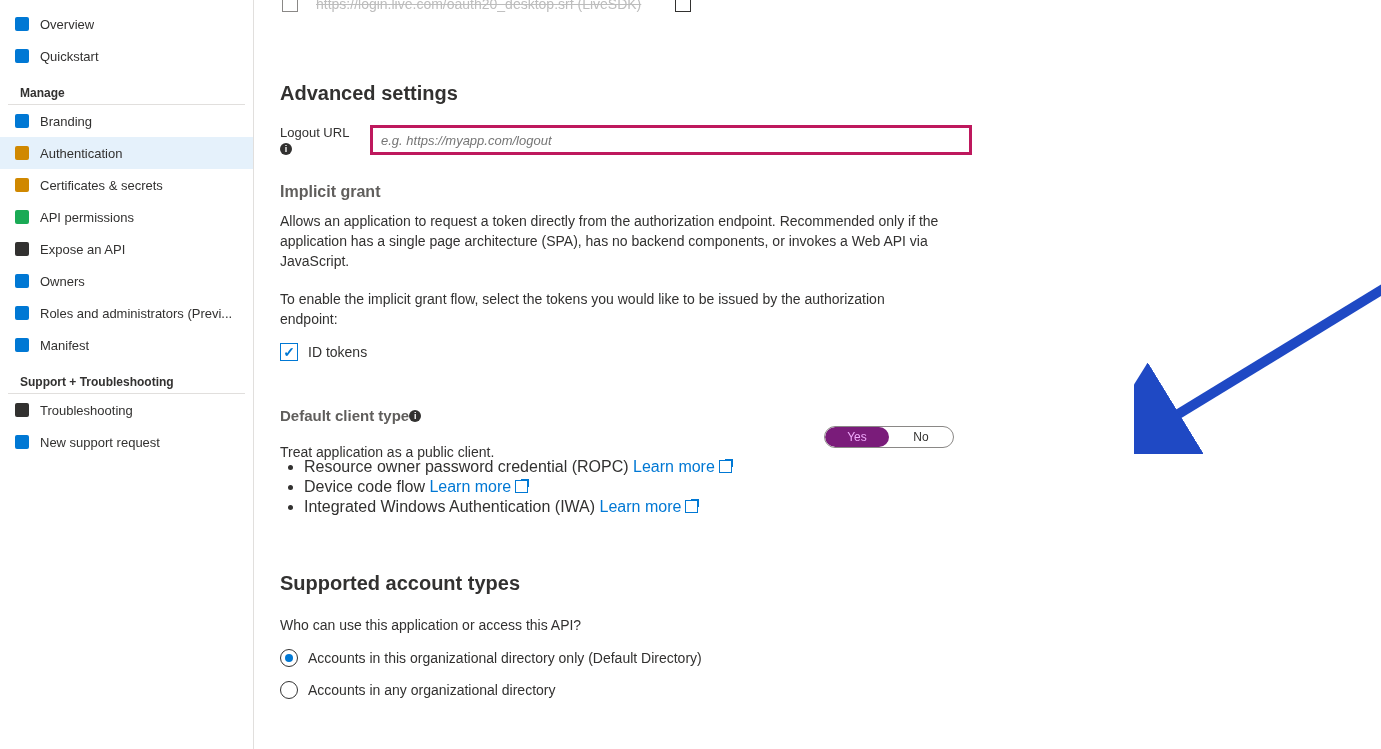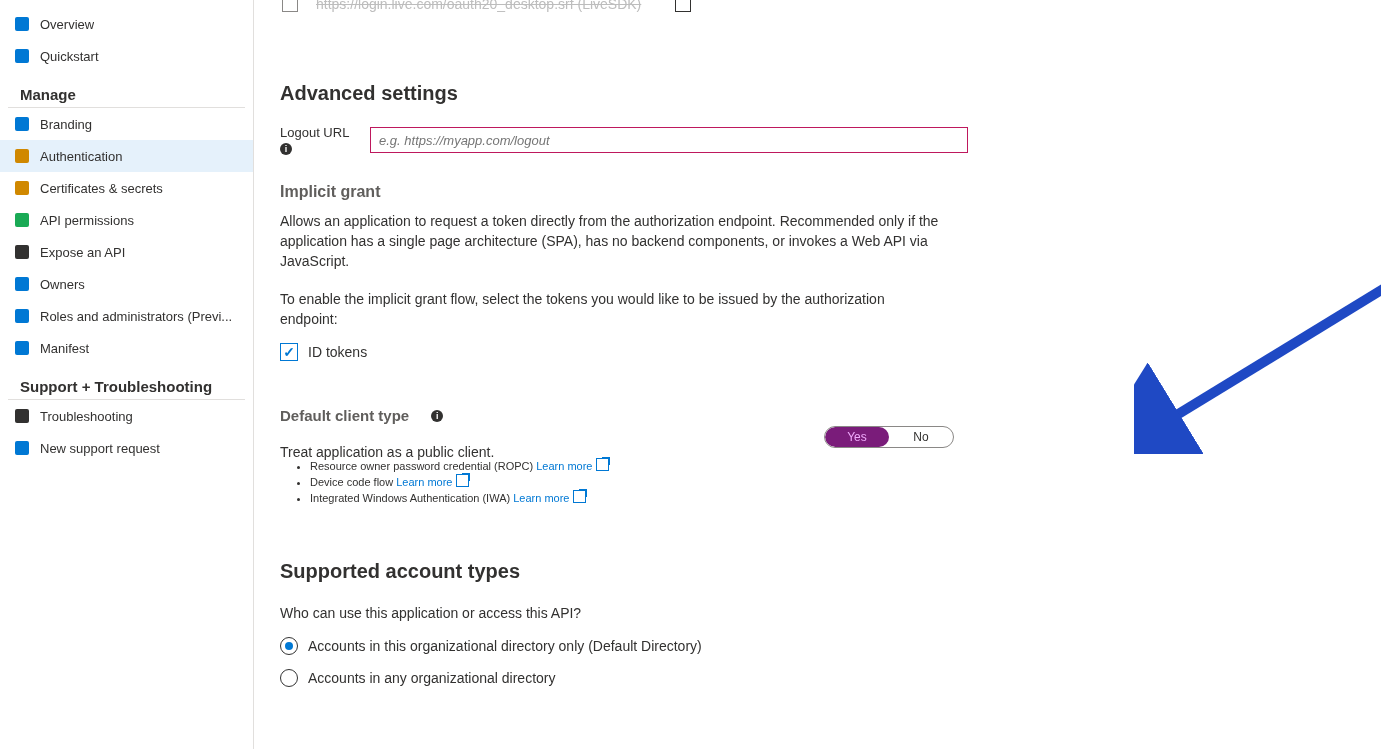--- a/index.html
+++ b/index.html
@@ -2,40 +2,40 @@
 <html><head>
 <meta charset="utf-8">
 <style>
   html,body{margin:0;padding:0;font-family:"Segoe UI",Arial,sans-serif;font-size:14px;color:#323130;background:#fff}
   .page{display:flex;min-height:100vh}
   .sidebar{width:253px;border-right:1px solid #e1dfdd;background:#fff;flex-shrink:0}
   .side-item{display:flex;align-items:center;height:32px;padding-left:14px;cursor:pointer}
   .side-item.active{background:#e5f1fb}
   .side-icon{width:16px;height:16px;display:inline-flex;align-items:center;justify-content:center;margin-right:10px;flex-shrink:0}
   .side-label{font-size:13px;white-space:nowrap;overflow:hidden;text-overflow:ellipsis}
-  .side-group{font-size:15px;font-weight:600;padding:14px 12px 4px 12px;border-bottom:1px solid #e1dfdd;margin:0 8px}
+  .side-group{font-size:12px;font-weight:600;padding:14px 12px 4px 12px;border-bottom:1px solid #e1dfdd;margin:0 8px}
   .main{flex:1;padding:0 26px 40px 26px;position:relative}
   .uri-row{display:flex;align-items:center;gap:8px;margin-top:-4px;padding-left:2px}
   .uri-row .cb{width:14px;height:14px;border:1px solid #8a8886}
   .uri-text{color:#bdbdbd;font-size:14px;text-decoration:line-through}
   .copy-icon{width:14px;height:14px;border:1px solid #323130;position:relative}
   h2{font-size:20px;font-weight:600;margin:70px 0 20px 0}
   h3{font-size:16px;font-weight:600;margin:28px 0 10px 0;color:#605e5c}
   .field-row{display:flex;align-items:center;margin-top:6px}
   .field-label{width:90px;font-size:13px}
   .info-icon{width:12px;height:12px;border-radius:50%;background:#323130;color:#fff;display:inline-flex;align-items:center;justify-content:center;font-size:9px;font-weight:bold;margin-right:6px}
-  .text-input{width:580px;height:24px;border:1px solid #be185d;padding:0 8px;font-size:13px;font-style:italic;color:#888}
+  .text-input{width:580px;height:24px;border:3px solid #be185d;padding:0 8px;font-size:13px;font-style:italic;color:#888}
   .desc{font-size:14px;line-height:20px;color:#323130;max-width:660px}
   .cb-row{display:flex;align-items:center;margin-top:14px}
   .cb{width:16px;height:16px;border:1px solid #333;margin-right:10px;display:inline-flex;align-items:center;justify-content:center;background:#fff}
   .cb.checked{border:1px solid #0078d4}
   .check{color:#0078d4;font-size:14px;font-weight:bold;line-height:1}
-  .sub-title{font-size:15px;font-weight:600;color:#605e5c;display:inline-flex;align-items:center;gap:22px}
+  .sub-title{font-size:15px;font-weight:600;color:#605e5c;display:inline-flex;align-items:center;gap:0}
   ul.bullets{margin:10px 0 0 24px;padding:0}
-  ul.bullets li{margin:2px 6px;font-size:11px}
+  ul.bullets li{margin:2px 0;font-size:16px}
   a.link{color:#0078d4;text-decoration:none}
   .ext{display:inline-block;width:11px;height:11px;border:1px solid #0078d4;position:relative;margin-left:4px;vertical-align:-1px}
   .ext::after{content:"";position:absolute;top:-2px;right:-2px;width:7px;height:7px;border-top:1px solid #0078d4;border-right:1px solid #0078d4}
   .toggle{display:inline-flex;border:1px solid #8a8886;border-radius:20px;overflow:hidden;height:20px;width:128px}
   .toggle-opt{flex:1;display:flex;align-items:center;justify-content:center;font-size:12px;cursor:pointer}
   .toggle-opt.sel{background:#7a1c7a;color:#f0abfc;border-radius:20px}
   .toggle-wrap{position:relative;margin-left:544px;margin-top:-36px}
   .radio-row{display:flex;align-items:center;margin:14px 0}
   .radio{width:16px;height:16px;border:1px solid #333;border-radius:50%;margin-right:10px;display:inline-flex;align-items:center;justify-content:center}
   .radio.sel::after{content:"";width:8px;height:8px;border-radius:50%;background:#0078d4}

